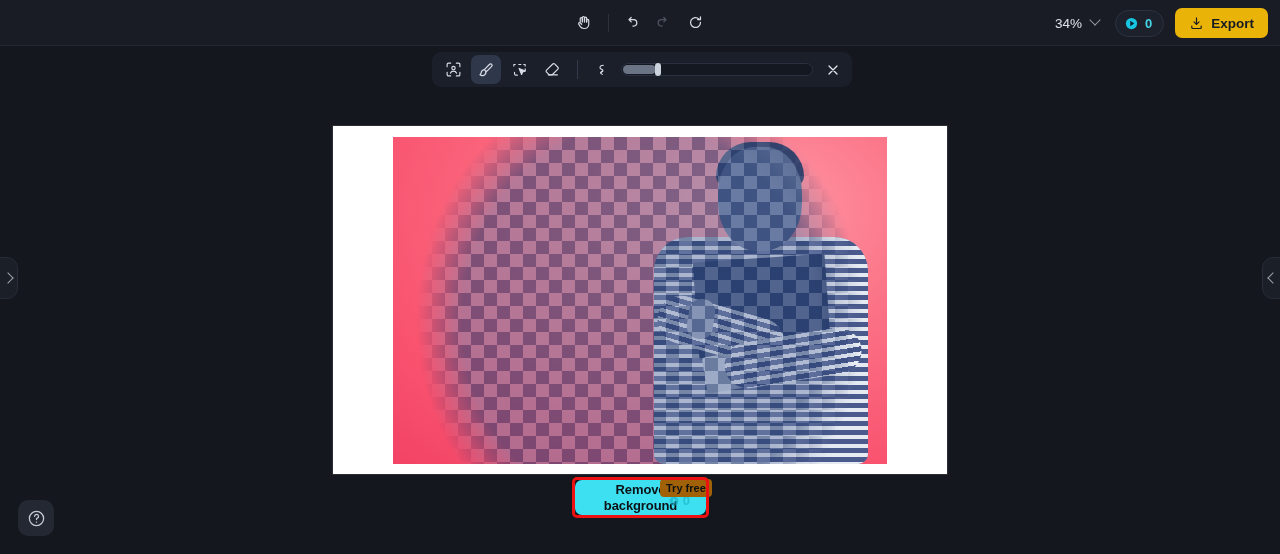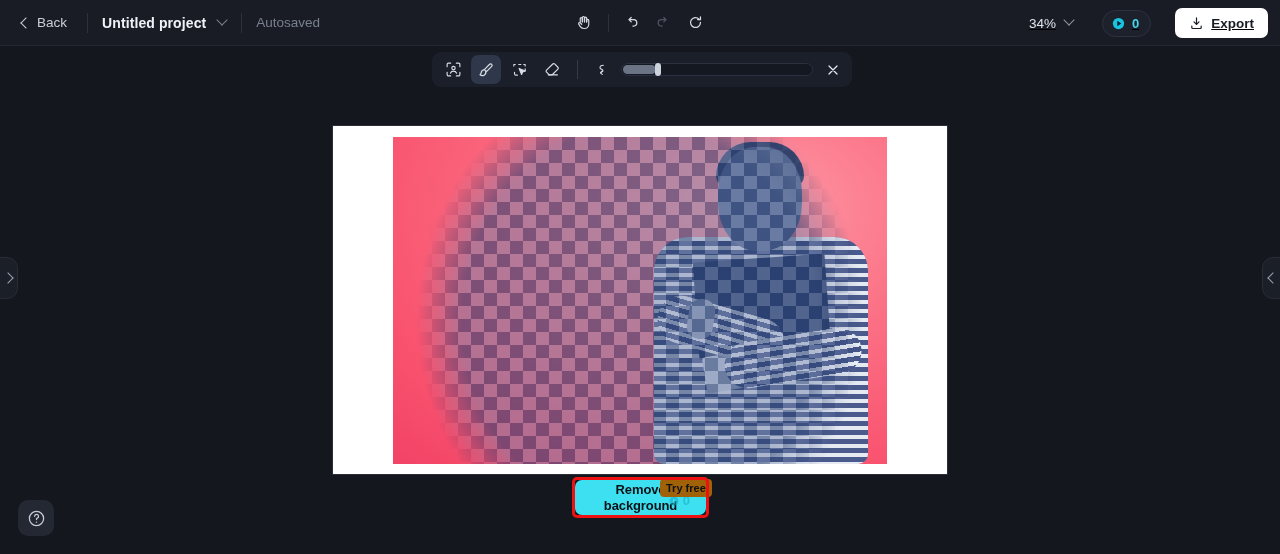--- a/index.html
+++ b/index.html
@@ -47,38 +47,38 @@
   .ic-btn {
     width: 30px; height: 30px; border-radius: 7px;
     display: flex; align-items: center; justify-content: center;
     cursor: pointer; color: #d5dae2;
   }
   .ic-btn.dim { color: #4e5563; }
   .tb-center .vsep2 { width: 1px; height: 18px; background: #2c313c; margin: 0 6px; }
 
   .tb-right {
     position: absolute; right: 12px; top: 0; height: 46px;
-    display: flex; align-items: center; gap: 24px; text-decoration: underline;
+    display: flex; align-items: center; gap: 11px;
   }
   .zoom-ctl {
     display: flex; align-items: center; gap: 8px;
     color: #dde3ea; font-size: 13.5px; cursor: pointer; padding: 4px 4px;
   }
   .zoom-ctl .chev { color: #8e95a2; }
   .credits {
     display: flex; align-items: center; gap: 6px;
     height: 27px; padding: 0 11px 0 8px;
     border: 1px solid #2b3240; border-radius: 14px;
     background: #1d212b; cursor: pointer;
   }
   .credits .cnum { color: #45d6ea; font-size: 13px; font-weight: 700; }
   .export-btn {
     display: flex; align-items: center; gap: 7px;
     height: 30px; padding: 0 14px; border-radius: 7px;
-    background: #ffffff; color: #171b23;
+    background: #eab308; color: #171b23;
     font-size: 13.5px; font-weight: 700; cursor: pointer;
   }
 
   
   .toolpanel {
     position: absolute; left: 432px; top: 52px;
     height: 35px; padding: 0 6px;
     background: #1b1f2a; border-radius: 9px;
     display: flex; align-items: center; gap: 3px;
   }
@@ -226,33 +226,20 @@
     cursor: pointer;
   }
   svg { display: block; }
 </style>
 </head>
 <body>
 
 <div class="app">
 
   <div class="topbar">
-    <div class="tb-left">
-      <div class="back-btn">
-        <span class="chev"></span>
-        <span>Back</span>
-      </div>
-      <div class="vsep"></div>
-      <span class="proj-name">Untitled project</span>
-      <span class="proj-caret">
-        <span class="chev down"></span>
-      </span>
-      <div class="vsep"></div>
-      <span class="autosaved">Autosaved</span>
-    </div>
 
     <div class="tb-center">
       <div class="ic-btn">
         <svg width="17" height="17" viewBox="0 0 24 24" fill="none" stroke="currentColor" stroke-width="1.7" stroke-linecap="round" stroke-linejoin="round">
           <path d="M6 11V6.5a1.5 1.5 0 1 1 3 0V11"></path>
           <path d="M9 11V5a1.5 1.5 0 1 1 3 0v6"></path>
           <path d="M12 11V6a1.5 1.5 0 1 1 3 0v5"></path>
           <path d="M15 11.5V9a1.5 1.5 0 1 1 3 0v5.5a6 6 0 0 1-6 6h-1a6 6 0 0 1-5.2-3L4 14.5a1.5 1.5 0 0 1 2.4-1.8L8 14.5"></path>
         </svg>
       </div>

